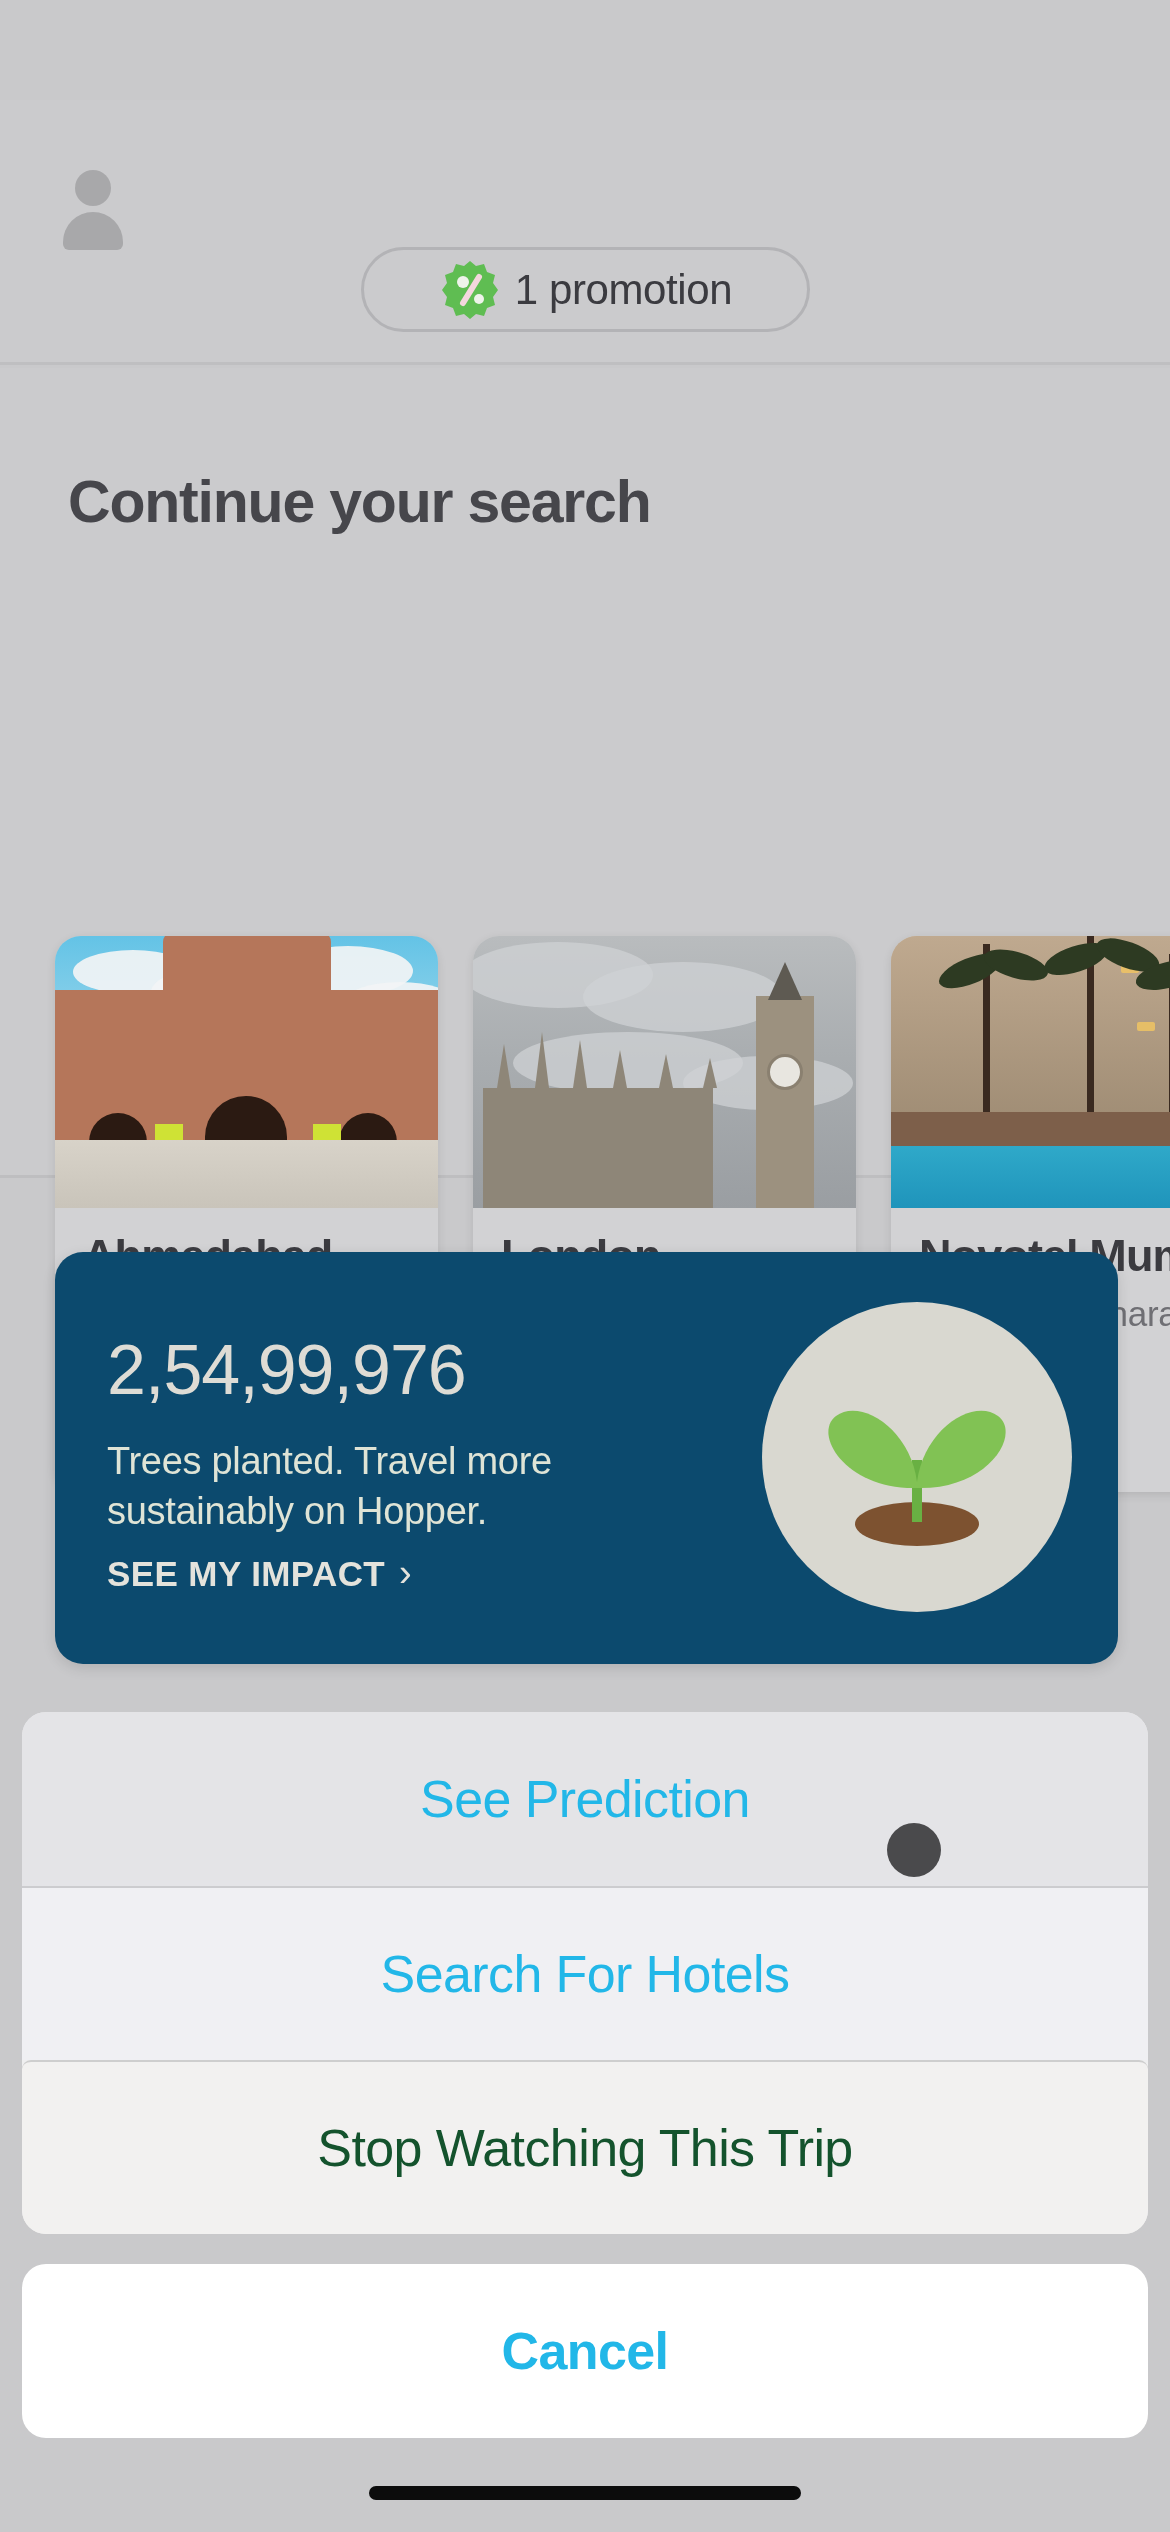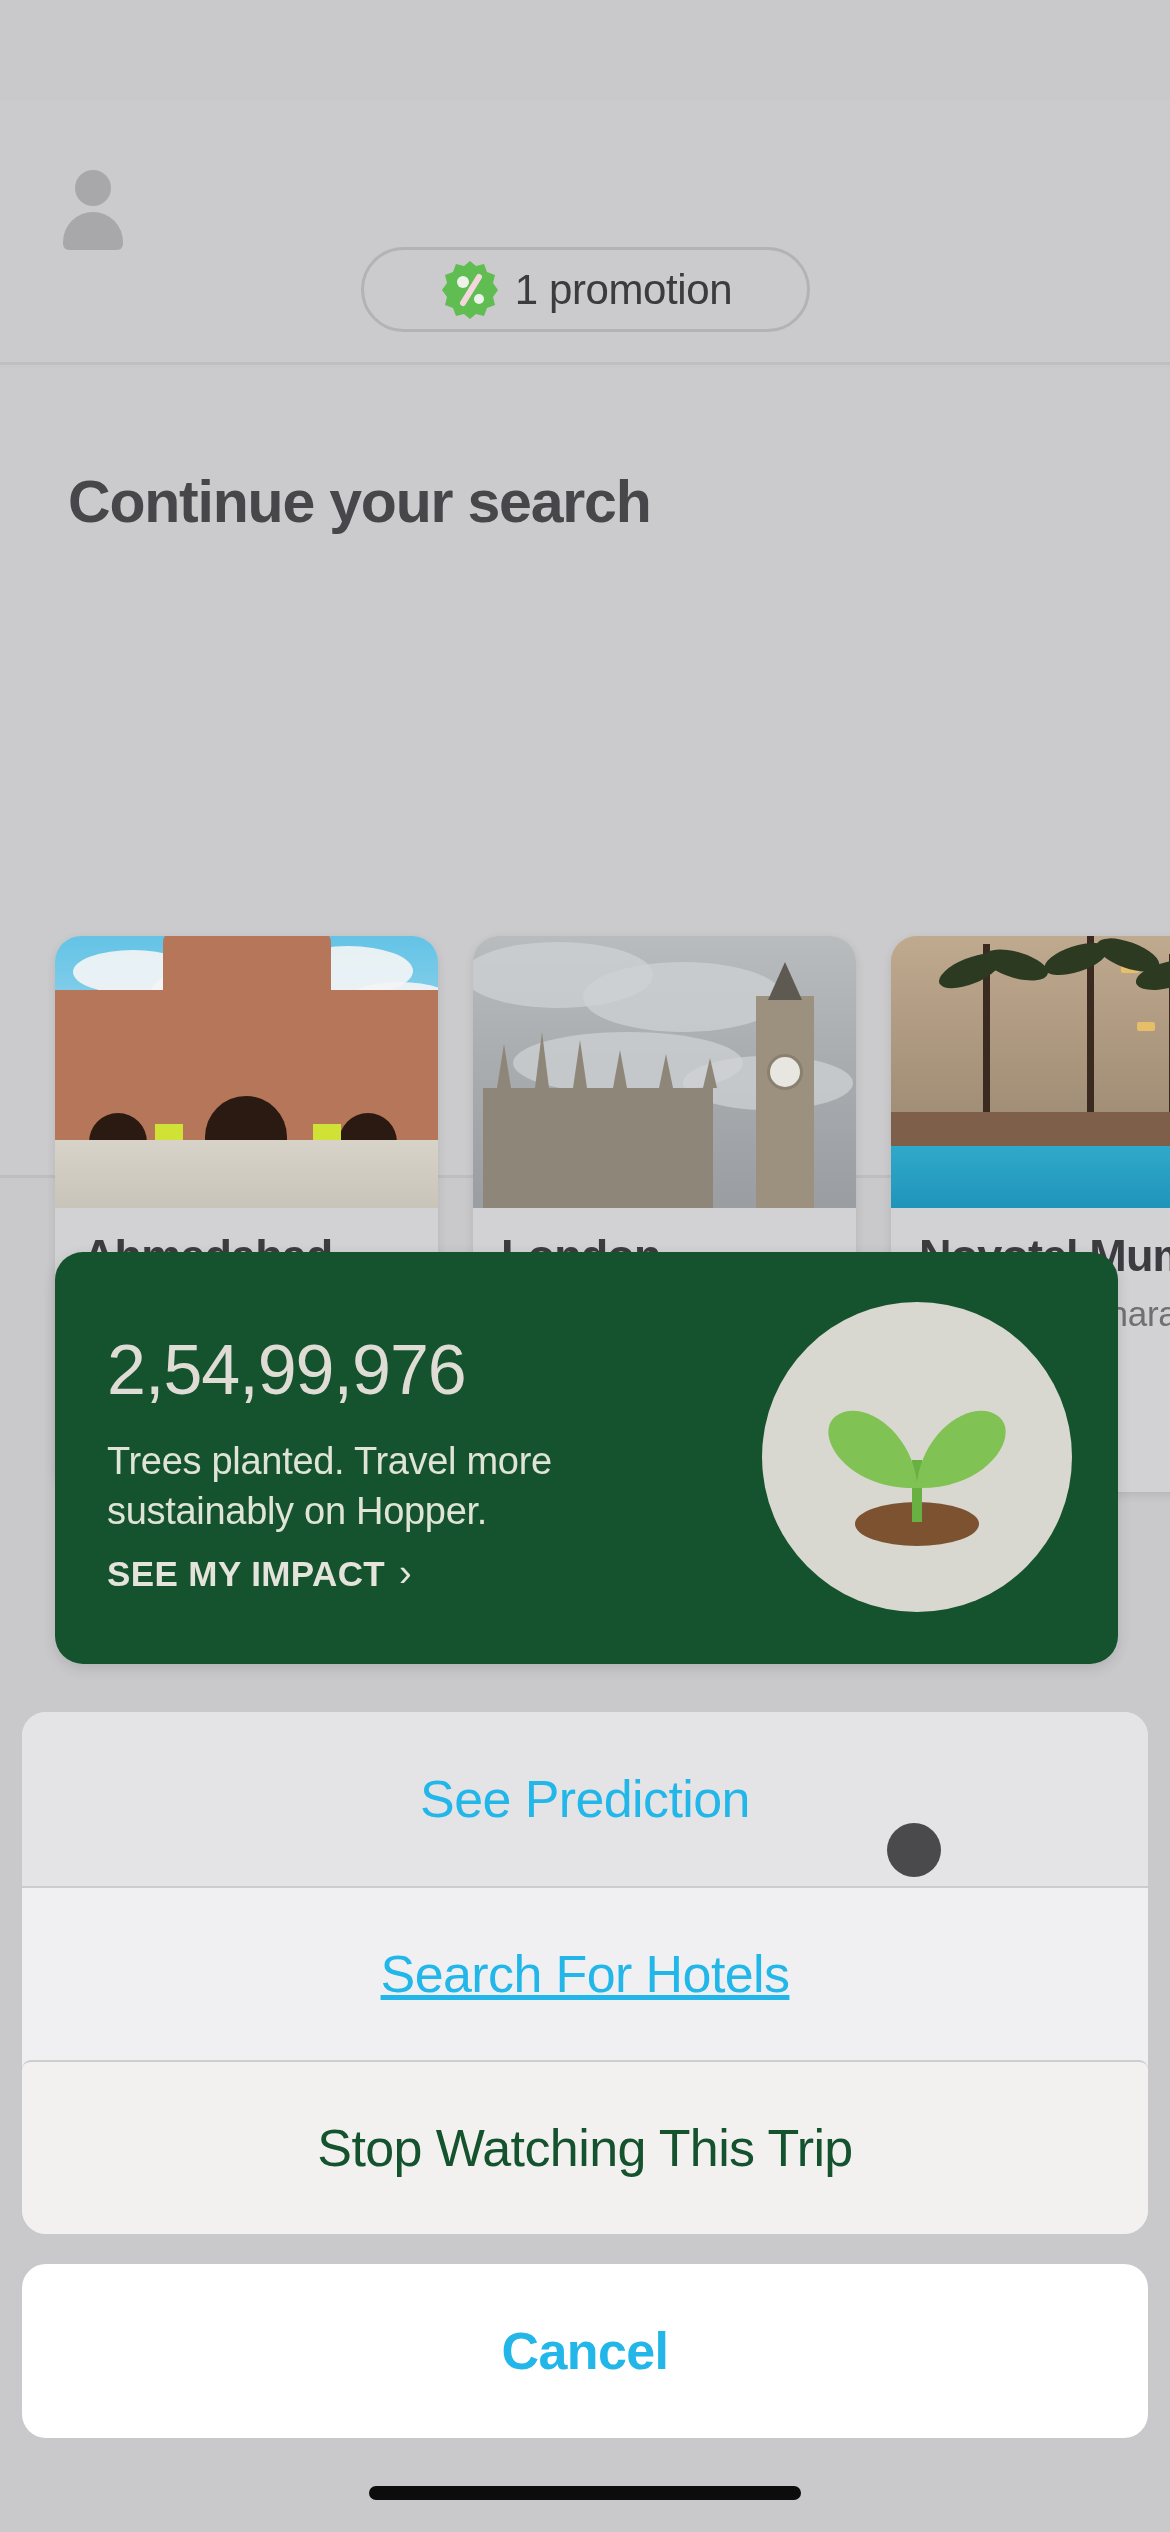--- a/index.html
+++ b/index.html
@@ -348,21 +348,21 @@
     width: 66px; height: 26px;
     background: #2d3a22;
     border-radius: 50%;
   }
 
   
   #trees-banner {
     position: absolute;
     left: 55px; top: 1252px;
     width: 1063px; height: 412px;
-    background: #14532d;
+    background: #0c4a6e;
     border-radius: 28px;
     box-shadow: 0 4px 14px rgba(0,0,0,0.12);
     overflow: hidden;
   }
   #trees-count {
     position: absolute;
     left: 52px; top: 78px;
     font-size: 70px;
     font-weight: 400;
     color: #dedcd5;
@@ -445,21 +445,21 @@
     height: 174px;
     display: flex;
     align-items: center;
     justify-content: center;
     font-size: 52px;
     letter-spacing: -0.6px;
     position: relative;
   }
   .sheet-row + .sheet-row { border-top: 2px solid rgba(128,128,132,0.32); }
   .row-prediction { background: rgba(226,226,229,0.82); color: #22b7e8; }
-  .row-hotels     { background: rgba(240,240,243,0.86); color: #22b7e8; text-decoration: underline; }
+  .row-hotels     { background: rgba(240,240,243,0.86); color: #22b7e8; }
   .row-stop       { background: rgba(243,241,240,0.88); color: #14532d; border-radius: 9px; }
 
   #cursor-dot {
     position: absolute;
     left: 887px; top: 1823px;
     width: 54px; height: 54px;
     border-radius: 50%;
     background: #4a4a4c;
   }
 

